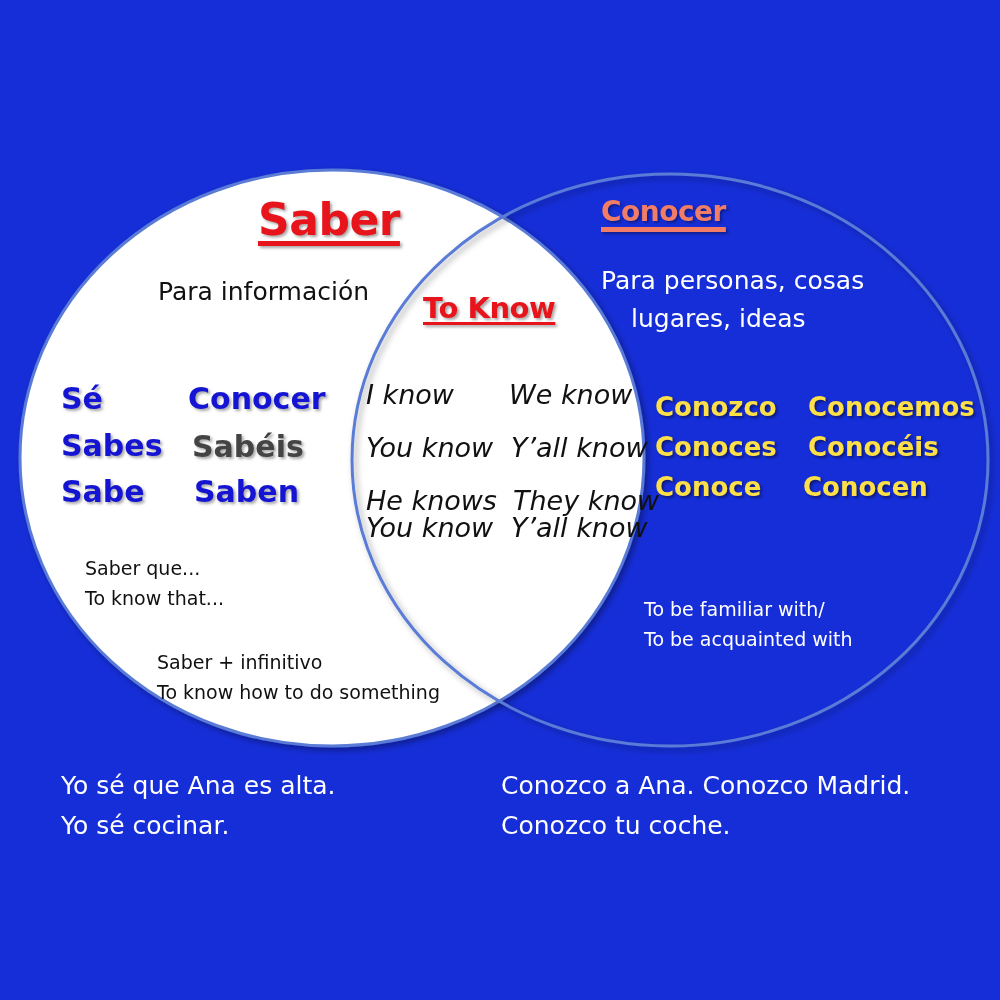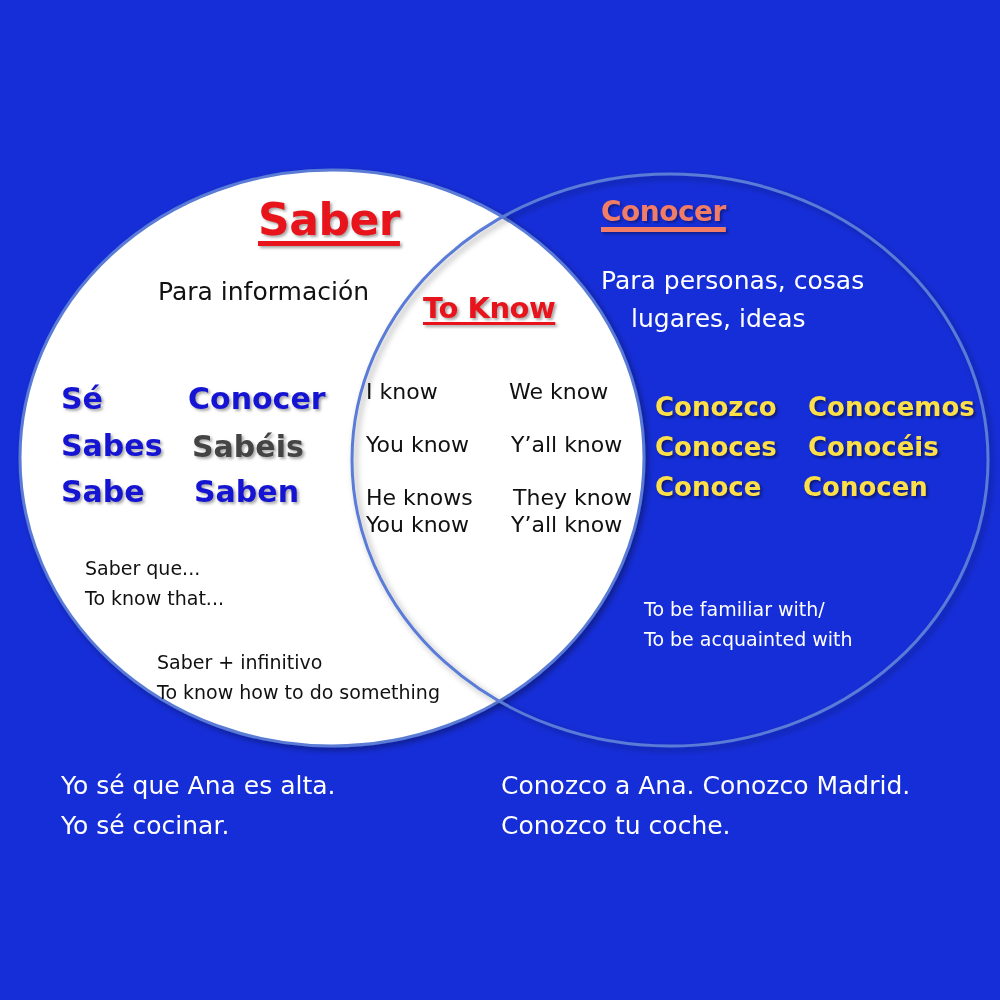--- a/index.html
+++ b/index.html
@@ -22,21 +22,21 @@
     .toknow-title { left: 423px; top: 294px; font-size: 29px; color: #E8141B; text-decoration-thickness: 3px; text-underline-offset: 4px; letter-spacing: -0.5px; }
     .black { color: #111; }
     .white { color: #fff; }
     .para-info { left: 158px; top: 279px; font-size: 25px; }
     .para-personas { left: 601px; top: 262px; font-size: 25px; line-height: 38px; }
     .para-personas span { display: block; }
     .para-personas .l2 { padding-left: 30px; }
     .conj-blue { font-weight: bold; font-size: 30px; color: #1414D2; text-shadow: 2px 2px 3px rgba(0,0,0,0.35); }
     .conj-grey { font-weight: bold; font-size: 30px; color: #444; text-shadow: 2px 2px 3px rgba(0,0,0,0.35); }
     .conj-white { font-weight: bold; font-size: 26px; color: #fde047; text-shadow: 2px 2px 3px rgba(0,0,0,0.45); }
-    .eng { font-size: 22px; color: #111; }
+    .eng { font-size: 27px; color: #111; font-style: italic; }
     .small { font-size: 19px; color: #111; line-height: 30px; }
     .small span { display: block; }
     .small-w { font-size: 19px; color: #fff; line-height: 30px; }
     .small-w span { display: block; }
     .ex { font-size: 25px; color: #fff; line-height: 40px; }
     .ex span { display: block; }
   </style>
 </head>
 <body>
 

